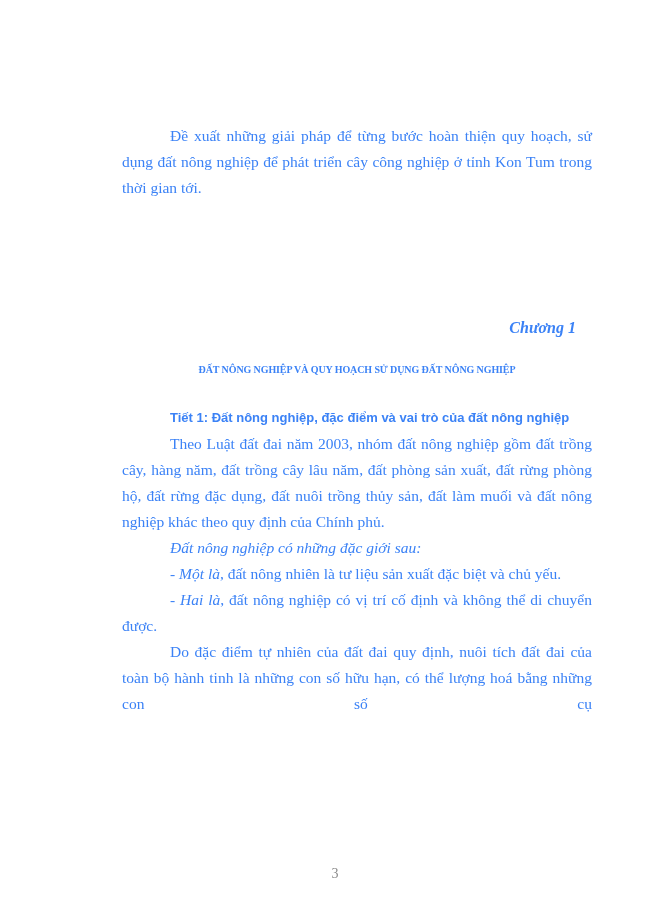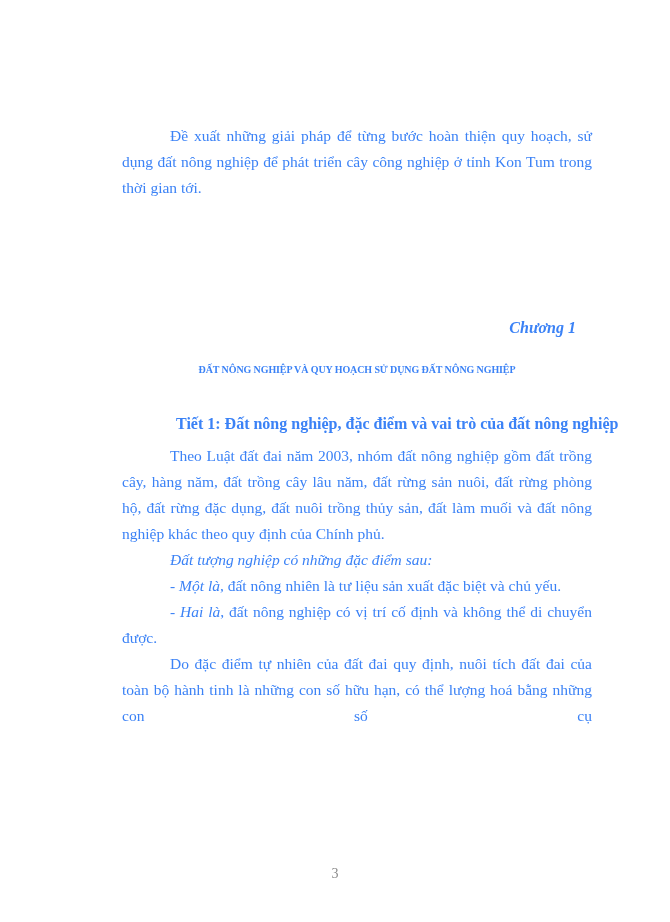--- a/index.html
+++ b/index.html
@@ -6,40 +6,40 @@
   body { width: 670px; height: 922px; position: relative; overflow: hidden; }
   .page {
     position: absolute; left: 122px; top: 123px; width: 470px;
     font-family: "Liberation Serif", serif; font-size: 15.5px; color: #3b82f6;
     line-height: 26px;
   }
   .p { text-align: justify; margin: 0; }
   .indent { text-indent: 48px; }
   .chapter { text-align: right; font-weight: bold; font-style: italic; font-size: 16px; margin: 16px; }
   .chapter-sub { text-align: center; font-weight: bold; font-size: 10px; margin: 0; letter-spacing: -0.1px; }
-  .section { font-family: Liberation Serif, serif; font-weight: bold; font-size: 16px; margin: 6px; text-indent: 48px; white-space: nowrap; }
+  .section { font-family: Liberation Sans, sans-serif; font-weight: bold; font-size: 13px; margin: 0; text-indent: 48px; white-space: nowrap; }
   .it { font-style: italic; }
   .footer-page { position: absolute; top: 866px; left: 0; width: 670px; text-align: center;
     font-family: "Liberation Serif", serif; font-size: 14px; color: #8a8a8a; }
 </style>
 </head>
 <body>
 
 <div class="page">
   <p class="p indent">Đề xuất những giải pháp để từng bước hoàn thiện quy hoạch, sử dụng đất nông nghiệp để phát triển cây công nghiệp ở tỉnh Kon Tum trong thời gian tới.</p>
 
   <div style="height:98px"></div>
 
   <p class="chapter">Chương 1</p>
   <p class="chapter-sub" style="margin-top:2px">ĐẤT NÔNG NGHIỆP VÀ QUY HOẠCH SỬ DỤNG ĐẤT NÔNG NGHIỆP</p>
 
   <div style="height:22px"></div>
 
   <p class="section">Tiết 1: Đất nông nghiệp, đặc điểm và vai trò của đất nông nghiệp</p>
 
-  <p class="p indent">Theo Luật đất đai năm 2003, nhóm đất nông nghiệp gồm đất trồng cây, hàng năm, đất trồng cây lâu năm, đất rừng sản nuôi, đất rừng phòng hộ, đất rừng đặc dụng, đất nuôi trồng thủy sản, đất làm muối và đất nông nghiệp khác theo quy định của Chính phủ.</p>
-  <p class="p indent it">Đất tượng nghiệp có những đặc điểm sau:</p>
+  <p class="p indent">Theo Luật đất đai năm 2003, nhóm đất nông nghiệp gồm đất trồng cây, hàng năm, đất trồng cây lâu năm, đất phòng sản xuất, đất rừng phòng hộ, đất rừng đặc dụng, đất nuôi trồng thủy sản, đất làm muối và đất nông nghiệp khác theo quy định của Chính phủ.</p>
+  <p class="p indent it">Đất nông nghiệp có những đặc giới sau:</p>
   <p class="p indent"><span>- </span><span class="it">Một là</span><span>, đất nông nhiên là tư liệu sản xuất đặc biệt và chủ yếu.</span></p>
   <p class="p indent"><span>- </span><span class="it">Hai là</span><span>, đất nông nghiệp có vị trí cố định và không thể di chuyển được.</span></p>
   <p class="p indent" style="text-align-last:justify">Do đặc điểm tự nhiên của đất đai quy định, nuôi tích đất đai của toàn bộ hành tinh là những con số hữu hạn, có thể lượng hoá bằng những con số cụ</p>
 </div>
 
 <div class="footer-page">3</div>
 
 </body></html>

